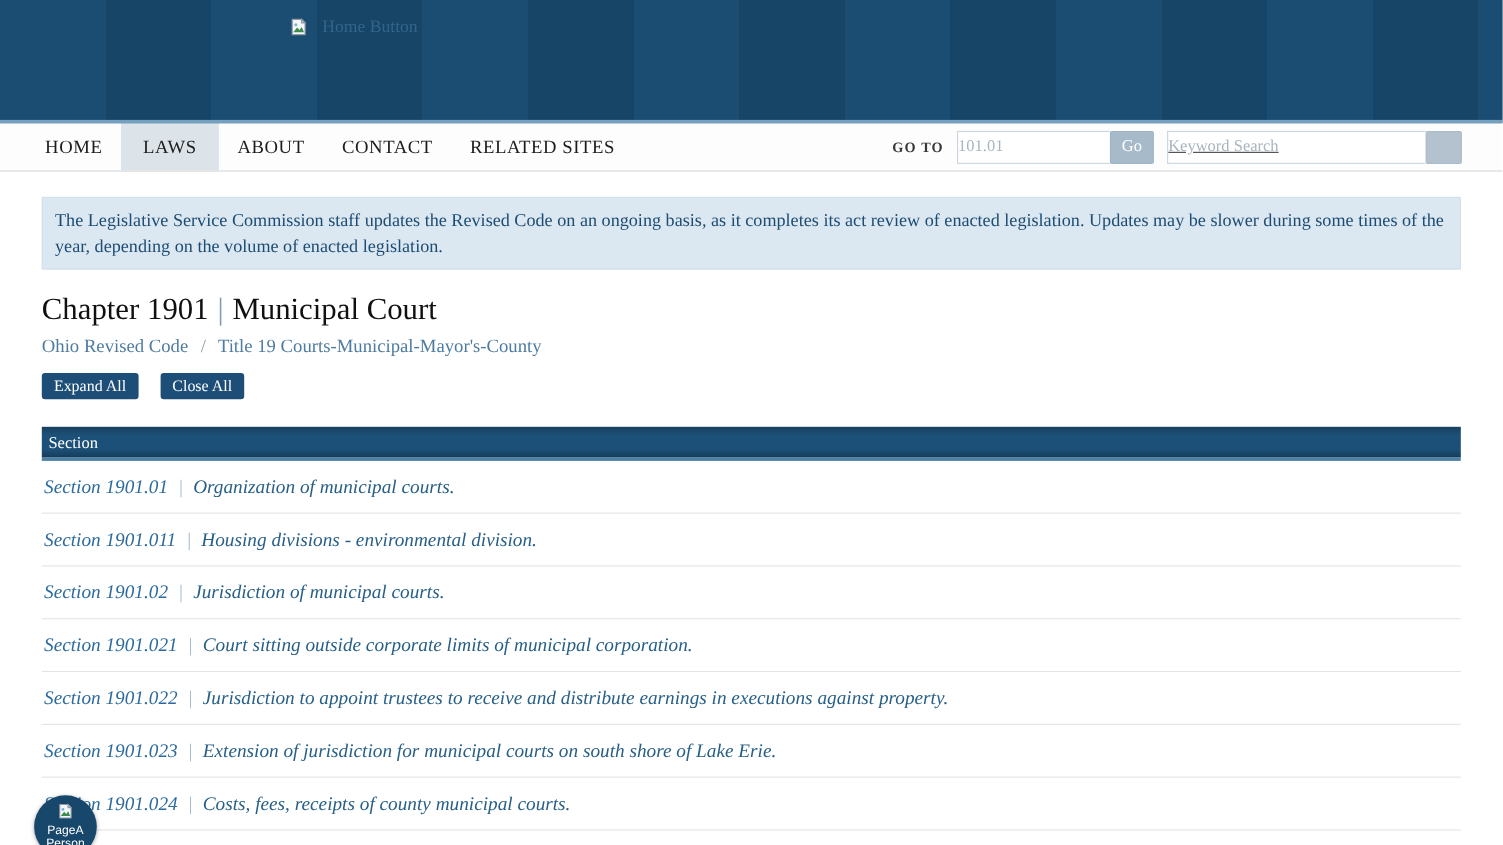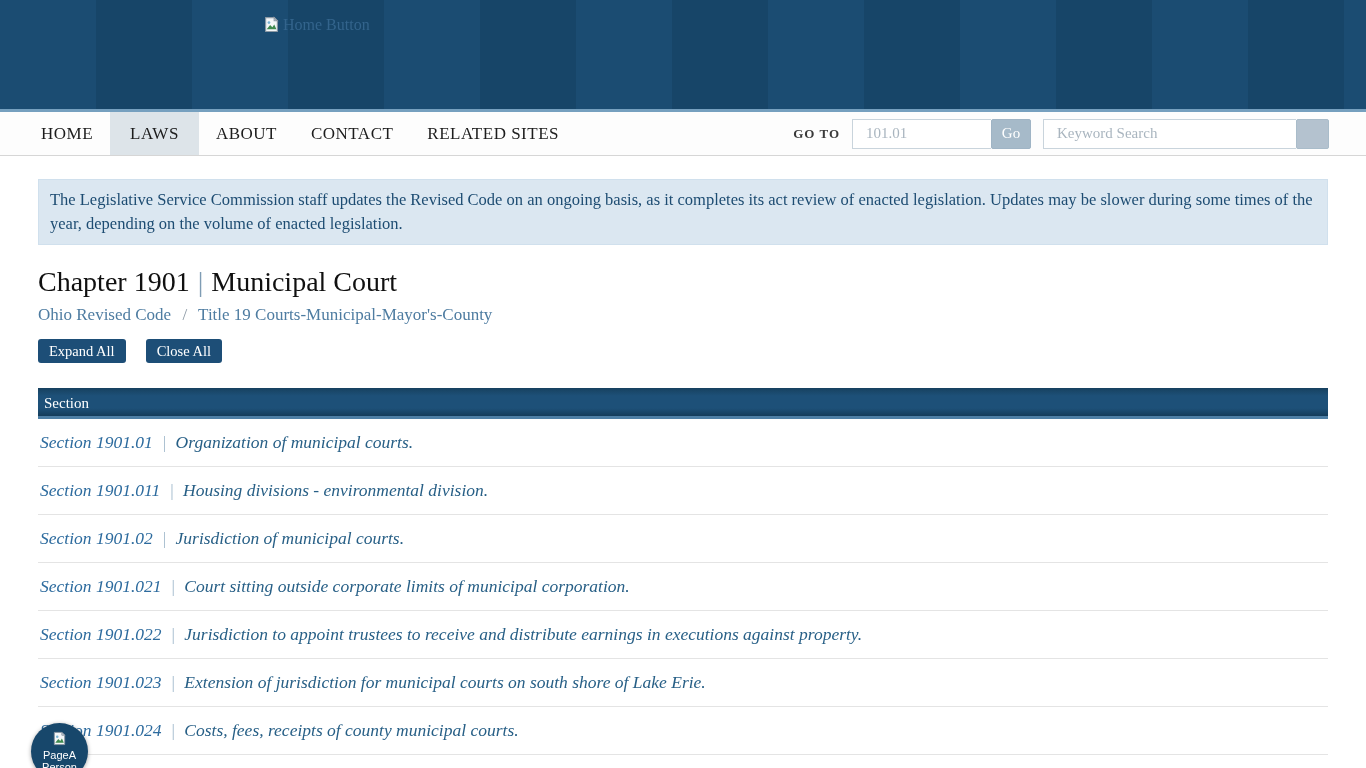--- a/index.html
+++ b/index.html
@@ -9,21 +9,21 @@
   
   .site-header {
     position: relative; height: 112px;
     background: #1a4a6f;
     background-image: repeating-linear-gradient(90deg,
       #1b4c72 0px, #1b4c72 96px, #174568 96px, #174568 192px);
     border-bottom: 3px solid #76a0bf;
   }
   .home-link {
     position: absolute; left: 263px; top: 16px;
-    display: flex; align-items: flex-start; gap: 3px;
+    display: flex; align-items: flex-start; gap: 13px;
     color: #33648c; font-size: 16px; text-decoration: none; cursor: pointer;
   }
   .broken-img { flex: 0 0 auto; }
 
   
   .nav-bar {
     height: 44px; background: #fdfdfd; border-bottom: 1px solid #d6d6d6;
     display: flex; align-items: stretch;
   }
   .nav-menu { display: flex; align-items: stretch; margin-left: 24px; text-align: right; }
@@ -32,30 +32,30 @@
     letter-spacing: 0.5px; cursor: pointer; white-space: nowrap;
   }
   .nav-item.active { background: #dde4e9; padding: 0 20px; }
   .nav-controls {
     margin-left: auto; margin-right: 37px;
     display: flex; align-items: center;
   }
   .goto-label { font-size: 13px; font-weight: bold; color: #3a3a3a; letter-spacing: 1px; margin-right: 12px; }
   .text-input {
     height: 30px; border: 1px solid #c9d4dc; background: #fff;
-    font-family: "Liberation Serif", serif; font-size: 15px; color: #444; padding: 0 13px;
+    font-family: "Liberation Serif", serif; font-size: 15px; color: #444; padding: 0 0;
   }
   .text-input::placeholder { color: #a9b5bf; opacity: 1; }
   .goto-input { width: 139px; border-right: none; }
   .go-btn {
     height: 30px; width: 40px; border: 1px solid #9fb4c5; background: #a6bac9;
     color: #ffffff; font-family: "Liberation Serif", serif; font-size: 15px;
     border-radius: 2px; cursor: pointer; margin-right: 12px;
   }
-  .keyword-input { width: 253px; border-right: none; }
+  .keyword-input { width: 235px; border-right: none; text-decoration: underline; }
   .search-btn {
     height: 30px; width: 33px; border: 1px solid #a9bcca; background: #b4c2cf;
     border-radius: 2px; cursor: pointer;
   }
 
   
   .content { padding: 0 38px; }
   .notice {
     margin-top: 23px; background: #dbe7f1; border: 1px solid #d0e0ed;
     padding: 8px 11px; font-size: 16.5px; line-height: 24px; color: #1d4c72;

